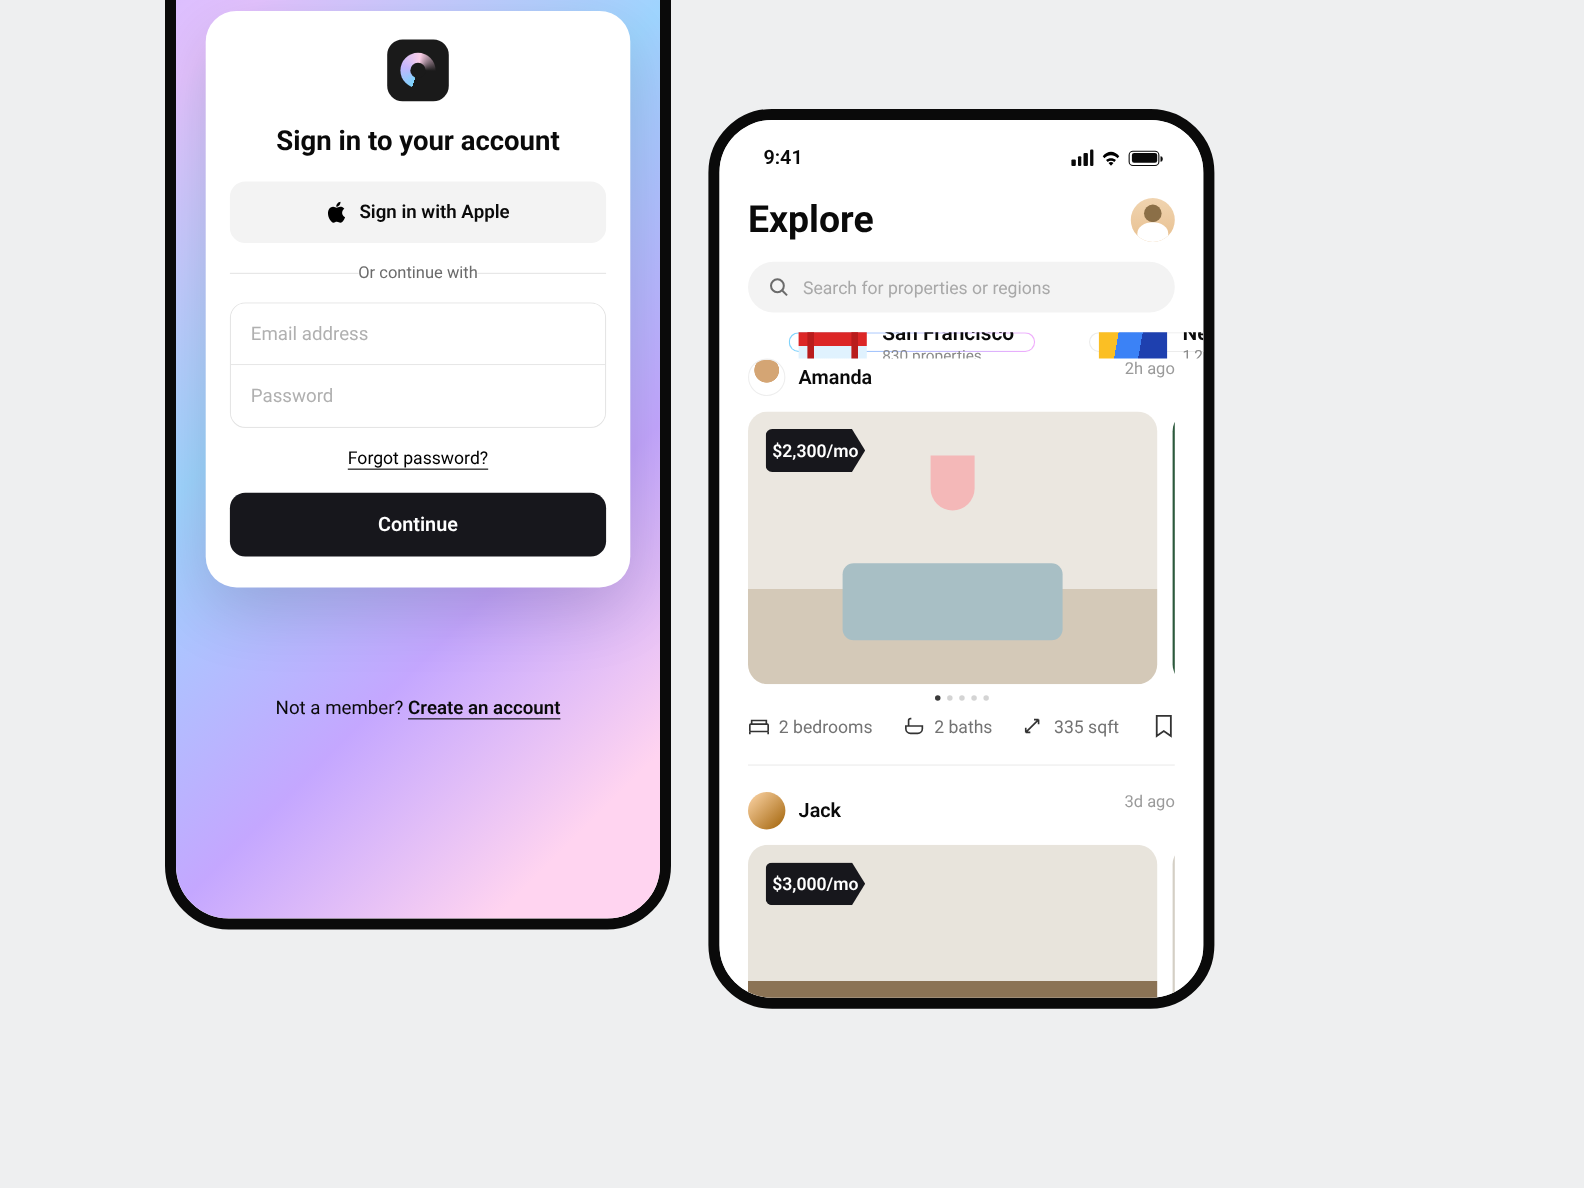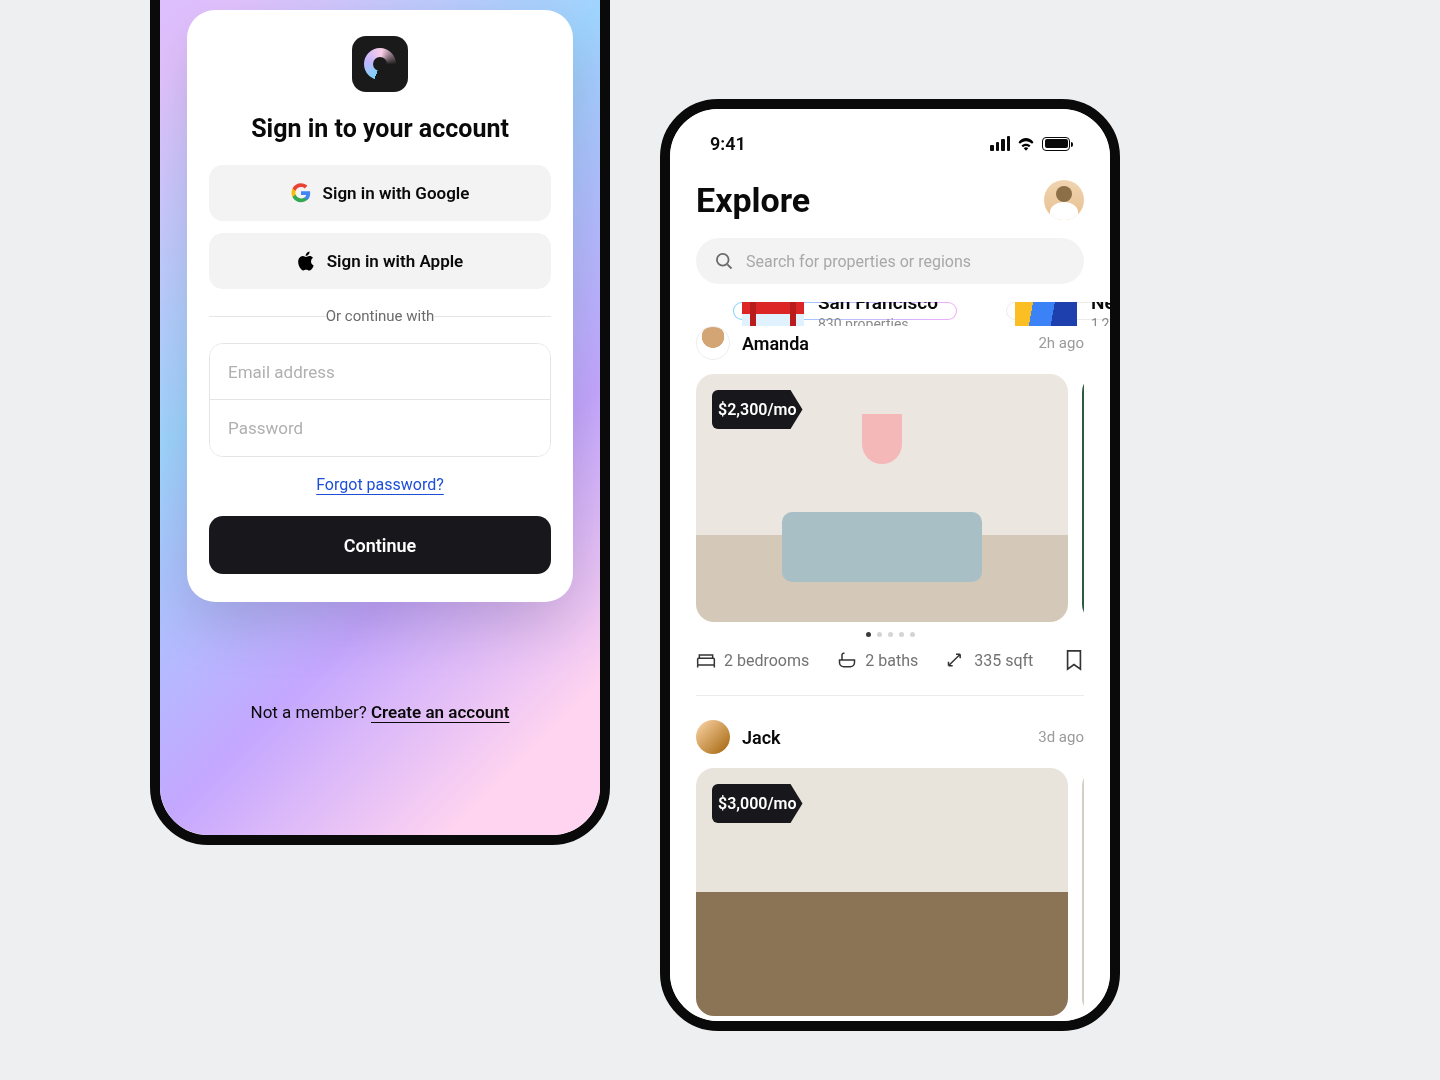--- a/index.html
+++ b/index.html
@@ -7,21 +7,21 @@
     
     .phone-frame {
       position: absolute;
       width: 460px;
       border: 10px solid #0a0a0a;
       border-radius: 58px;
       overflow: hidden;
       background: #fff;
     }
     .phone-1 { left: 150px; top: -235px; height: 1080px; }
-    .phone-2 { left: 660px; top: 99px; height: 932px; }
+    .phone-2 { left: 644px; top: 99px; height: 818px; }
     
     
     .phone-1-bg {
       width: 100%; height: 100%;
       background: linear-gradient(135deg, #c8b5ff 0%, #e4c3ff 20%, #9fd5ff 45%, #c4a7ff 70%, #ffd4f0 90%);
       position: relative;
       padding: 235px 27px 0;
     }
     .signin-card {
       background: #fff; border-radius: 28px; padding: 26px 22px 28px;
@@ -51,21 +51,21 @@
     .divider-line { flex: 1; height: 1px; background: #e5e5e5; }
     .divider-text { font-size: 15px; color: #6b6b6b; }
     .input-group { border: 1px solid #e5e5e5; border-radius: 14px; overflow: hidden; margin-bottom: 18px; }
     .text-input {
       width: 100%; height: 56px; border: none; padding: 0 18px; font-size: 17px;
       color: #333; background: #fff; outline: none;
     }
     .text-input::placeholder { color: #b0b0b0; }
     .text-input:first-child { border-bottom: 1px solid #e5e5e5; }
     .forgot-link { text-align: center; margin-bottom: 22px; }
-    .forgot-link a { color: #1d4ed8; font-size: 16px; text-decoration: underline; text-underline-offset: 4px; }
+    .forgot-link a { color: #000000; font-size: 16px; text-decoration: underline; text-underline-offset: 4px; }
     .continue-btn {
       width: 100%; height: 58px; background: #17171c; color: #fff; border: none;
       border-radius: 14px; font-size: 18px; font-weight: 600; cursor: pointer;
     }
     .footer-text { text-align: center; margin-top: 100px; font-size: 17px; color: #0a0a0a; }
     .footer-text a { color: #0a0a0a; font-weight: 600; text-decoration: underline; text-underline-offset: 4px; }
 
     
     .phone-2-inner { width: 100%; height: 100%; background: #fff; padding: 18px 0 0; display: flex; flex-direction: column; }
     .status-bar { display: flex; justify-content: space-between; align-items: center; padding: 6px 40px 14px; }
@@ -97,21 +97,21 @@
     .city-chip:not(.active) { border: 1px solid #ececec; }
     .city-thumb { width: 62px; height: 62px; border-radius: 12px; }
     .city-thumb.sf { background: linear-gradient(180deg,#e0f2fe 35%,#dc2626 35%,#dc2626 55%,#e0f2fe 55%); position:relative; overflow:hidden;}
     .city-thumb.sf::before{content:'';position:absolute;left:8px;top:0;width:6px;height:100%;background:#b91c1c;}
     .city-thumb.sf::after{content:'';position:absolute;right:8px;top:0;width:6px;height:100%;background:#b91c1c;}
     .city-thumb.ny { background: linear-gradient(100deg,#fbbf24 30%,#3b82f6 30%,#3b82f6 60%,#1e40af 60%); }
     .city-name { font-size: 19px; font-weight: 600; color: #0a0a0a; }
     .city-sub { font-size: 14px; color: #8a8a8a; margin-top: 2px; }
     
     .feed { padding: 0 26px; }
-    .post-header { display: flex; align-items: center; justify-content: space-between; margin-bottom: 14px; }
+    .post-header { display: flex; align-items: flex-start; justify-content: space-between; margin-bottom: 14px; }
     .post-user { display: flex; align-items: center; gap: 12px; }
     .post-avatar { width: 34px; height: 34px; border-radius: 50%; }
     .post-avatar.amanda { background: radial-gradient(circle at 50% 30%, #d4a574 40%, #fff 42%); border:1px solid #eee;}
     .post-avatar.jack { background: linear-gradient(135deg,#fed7aa,#a16207); }
     .post-name { font-size: 18px; font-weight: 600; color: #0a0a0a; }
     .post-time { font-size: 15px; color: #9a9a9a; }
     
     .listing-row { display: flex; gap: 14px; overflow: hidden; margin-bottom: 10px; }
     .listing-card { width: 372px; height: 248px; border-radius: 18px; position: relative; flex-shrink: 0; overflow: hidden; }
     .listing-card.living { background: linear-gradient(180deg,#ebe7e0 65%,#d4c9b8 65%); }
@@ -143,29 +143,20 @@
 <div class="phone-frame phone-1">
   <div class="phone-1-bg">
     <div class="signin-card">
       <div class="logo-wrap">
         <div class="logo-box">
             <div class="logo-swirl"></div>
           </div>
       </div>
       <h1 class="signin-title">Sign in to your account</h1>
       <button class="oauth-btn">
-        <svg width="20" height="20" viewBox="0 0 24 24">
-            <path fill="#4285F4" d="M23 12.2c0-.8-.1-1.5-.2-2.2H12v4.3h6.2c-.3 1.4-1.1 2.6-2.3 3.4v2.8h3.7C21.8 18.5 23 15.6 23 12.2z"></path>
-            <path fill="#34A853" d="M12 23c3.1 0 5.7-1 7.6-2.8l-3.7-2.8c-1 .7-2.3 1.1-3.9 1.1-3 0-5.5-2-6.4-4.7H1.8v2.9C3.7 20.5 7.5 23 12 23z"></path>
-            <path fill="#FBBC05" d="M5.6 13.8c-.2-.7-.4-1.4-.4-2.2s.1-1.5.4-2.2V6.5H1.8C1 8.1.6 9.9.6 11.6s.4 3.5 1.2 5.1l3.8-2.9z"></path>
-            <path fill="#EA4335" d="M12 4.8c1.7 0 3.2.6 4.4 1.7l3.3-3.3C17.7 1.4 15.1.3 12 .3 7.5.3 3.7 2.8 1.8 6.5l3.8 2.9c.9-2.7 3.4-4.6 6.4-4.6z"></path>
-          </svg>
-        <span>Sign in with Google</span>
-      </button>
-      <button class="oauth-btn">
         <svg width="18" height="20" viewBox="0 0 24 24" fill="#000">
             <path d="M18.7 12.6c0-3.2 2.6-4.7 2.7-4.8-1.5-2.2-3.8-2.5-4.6-2.5-2-.2-3.8 1.2-4.8 1.2s-2.5-1.1-4.2-1.1c-2.1 0-4.1 1.3-5.2 3.2-2.2 3.9-.6 9.6 1.6 12.8 1.1 1.5 2.3 3.2 4 3.2 1.6-.1 2.2-1 4.2-1s2.5 1 4.2 1c1.7 0 2.8-1.6 3.9-3.1 1.2-1.8 1.7-3.5 1.8-3.6-.1 0-3.5-1.3-3.6-5.3zM15.4 3.4c.9-1.1 1.5-2.6 1.3-4.1-1.3.1-2.8.9-3.7 2-1 1-1.6 2.5-1.4 4 1.4.1 2.9-.8 3.8-1.9z"></path>
           </svg>
         <span>Sign in with Apple</span>
       </button>
       <div class="divider-row">
         <div class="divider-line"></div>
         <span class="divider-text">Or continue with</span>
         <div class="divider-line"></div>
       </div>

